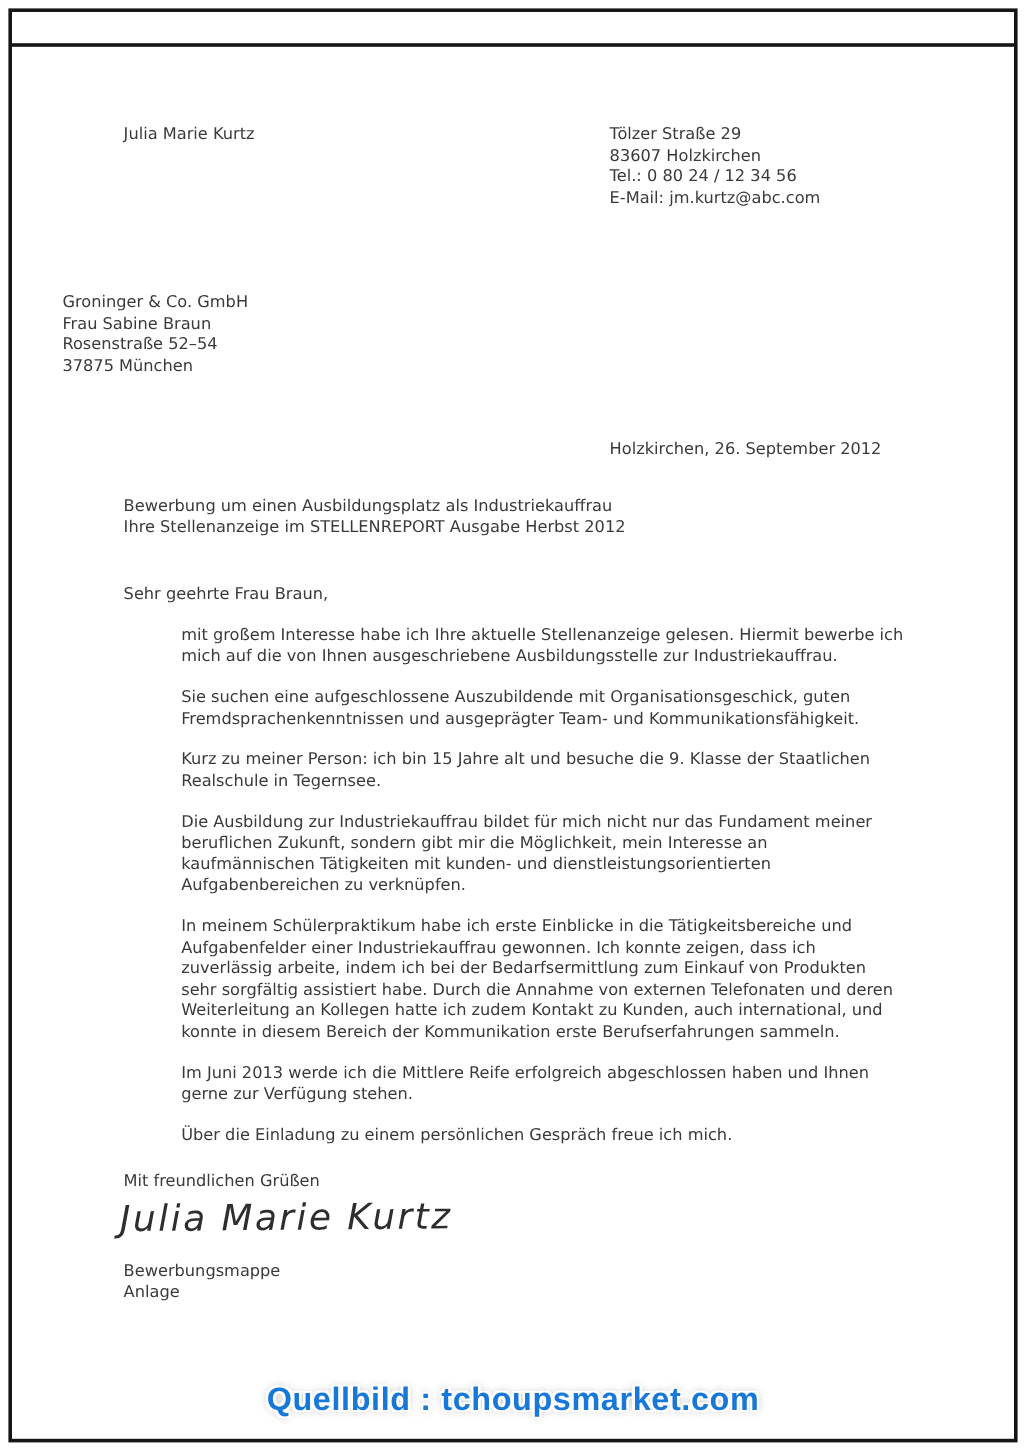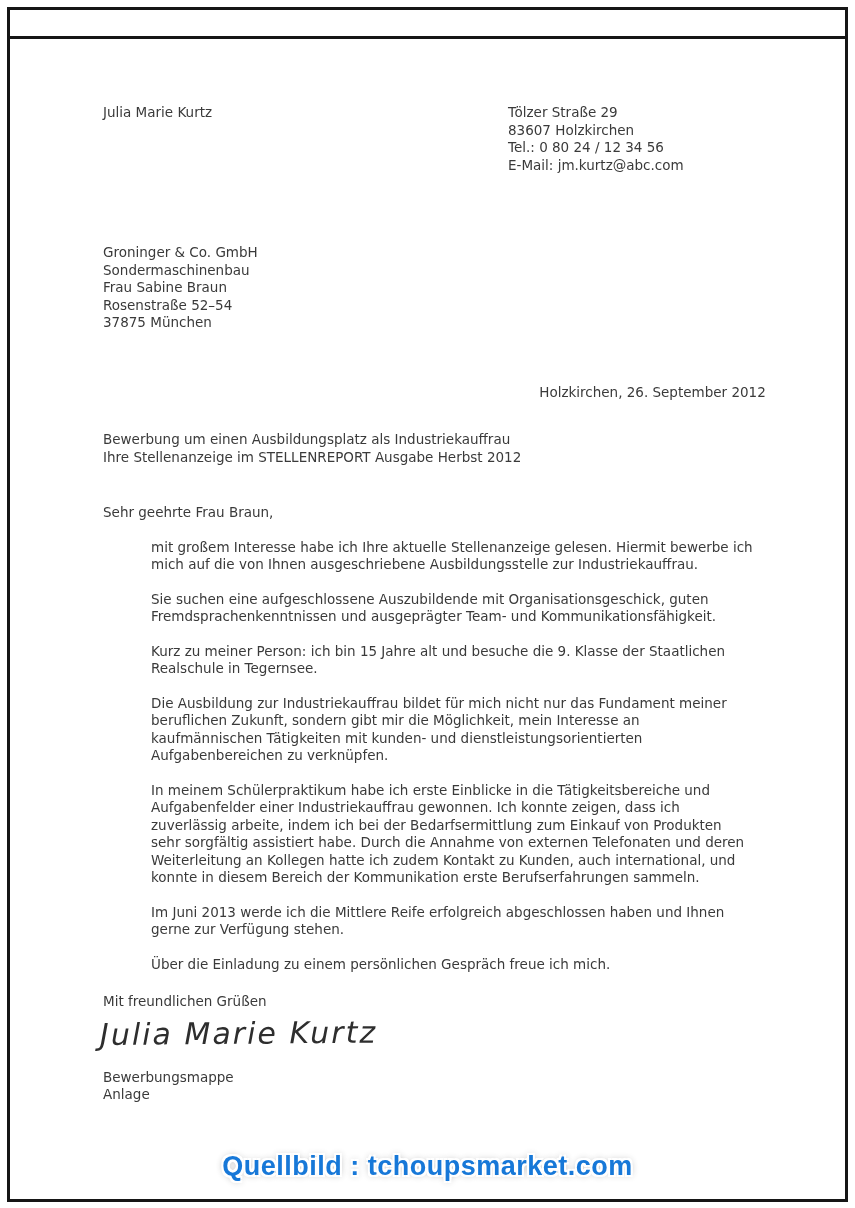--- a/index.html
+++ b/index.html
@@ -27,22 +27,22 @@
     left: 0; top: 0; width: 797px;
     font-size: 13.5px;
     line-height: 17.5px;
   }
   .header-row {
     margin: 104px 100px 0 103px;
     display: grid;
     grid-template-columns: 405px auto;
     align-items: start;
   }
-  .recipient { margin: 70px 0 0 103px; }
-  .date-line { margin: 52px 0 0 508px; text-align: center; }
+  .recipient { margin: 70px 0 0 52px; }
+  .date-line { margin: 52px 0 0 508px; }
   .subject { margin: 30px 0 0 103px; }
   .subject .bold { font-weight: normal; text-align: right; }
   .salutation { margin: 38px 15px 0 103px; }
   .body-text { margin: 0 0 0 103px; width: 652px; }
   .body-text p { margin-top: 17px; margin-left: 48px; }
   .closing { margin: 20px 0 0 103px; }
   .signature {
     margin: 4px 0 0 100px;
     font-size: 30px;
     line-height: 40px;
@@ -84,21 +84,20 @@
     <div>
       <div>Tölzer Straße 29</div>
       <div>83607 Holzkirchen</div>
       <div>Tel.: 0 80 24 / 12 34 56</div>
       <div>E-Mail: jm.kurtz@abc.com</div>
     </div>
   </div>
 
   <div class="recipient">
     <div>Groninger &amp; Co. GmbH</div>
-    <div>Sondermaschinenbau</div>
     <div>Frau Sabine Braun</div>
     <div>Rosenstraße 52–54</div>
     <div>37875 München</div>
   </div>
 
   <div class="date-line">Holzkirchen, 26. September 2012</div>
 
   <div class="subject">
     <div>Bewerbung um einen Ausbildungsplatz als Industriekauffrau</div>
     <div><span>Ihre Stellenanzeige im </span><span class="bold">STELLENREPORT</span><span> Ausgabe Herbst 2012</span></div>

